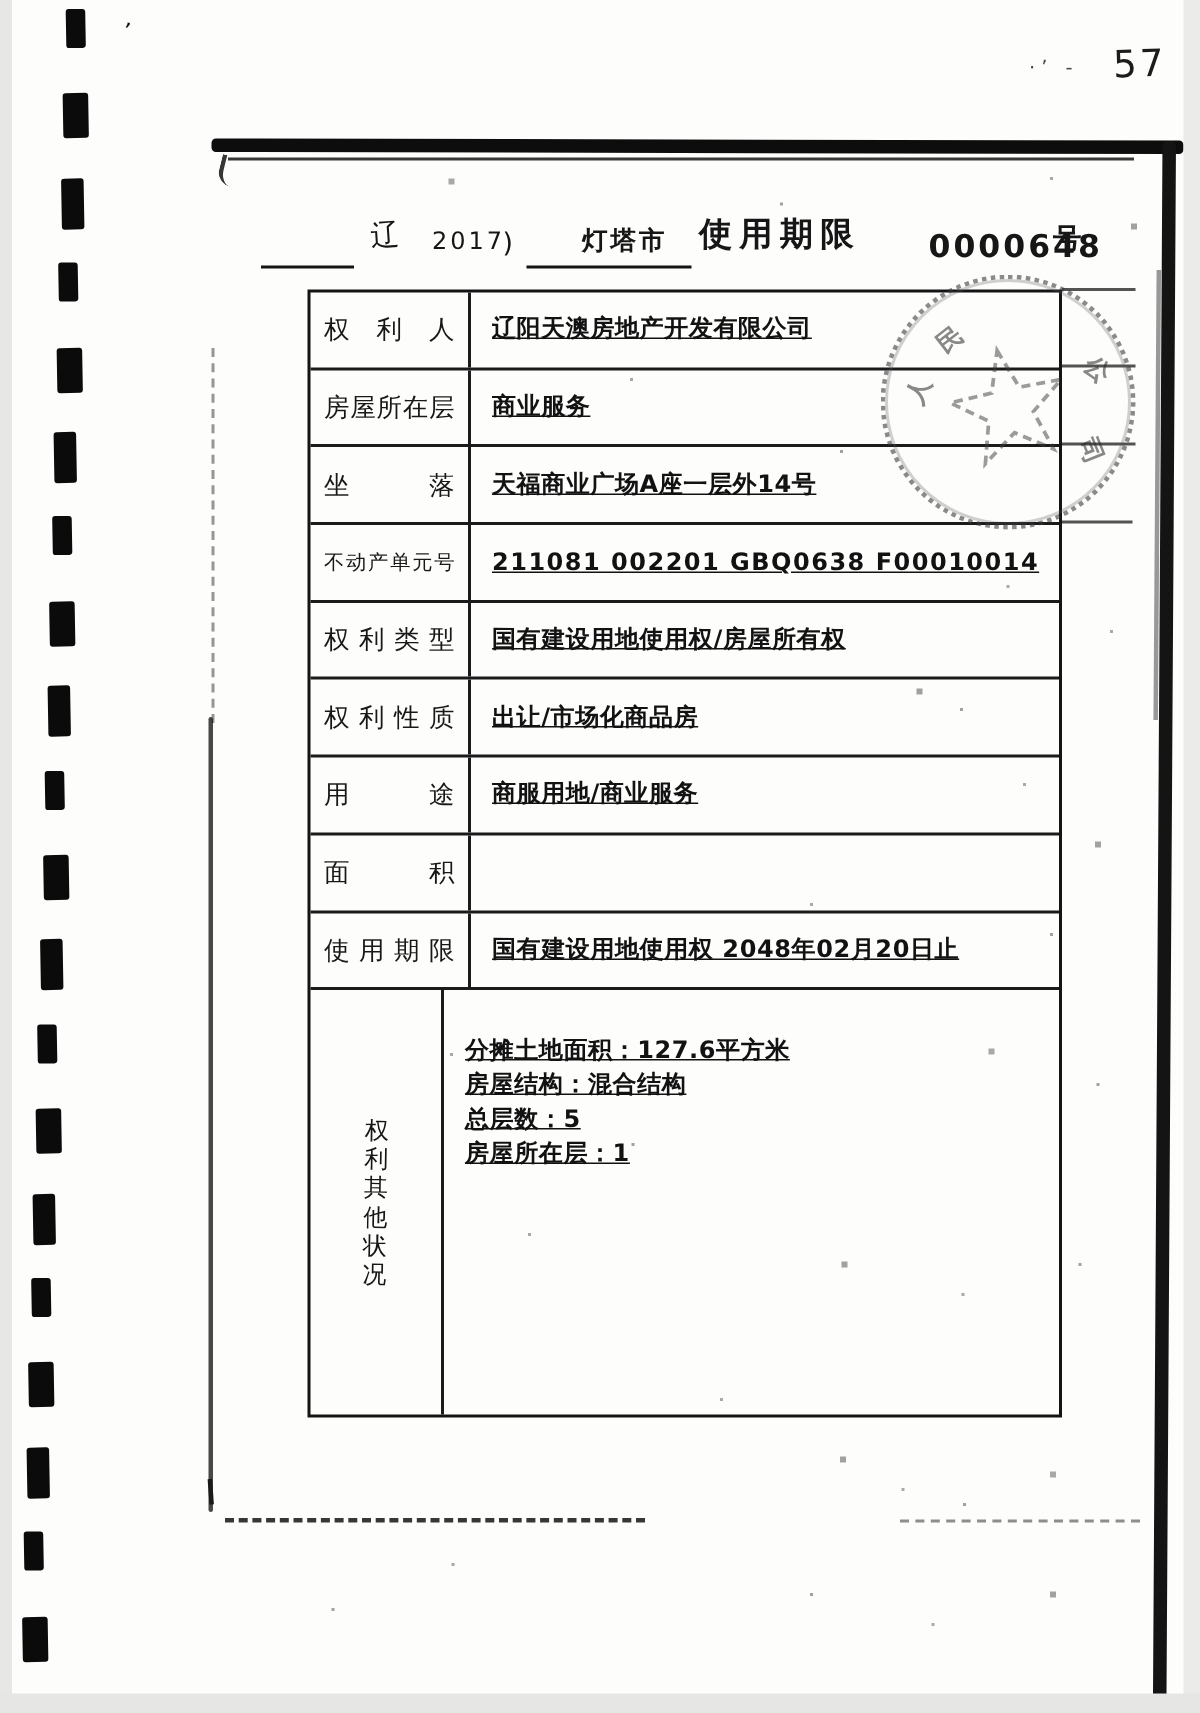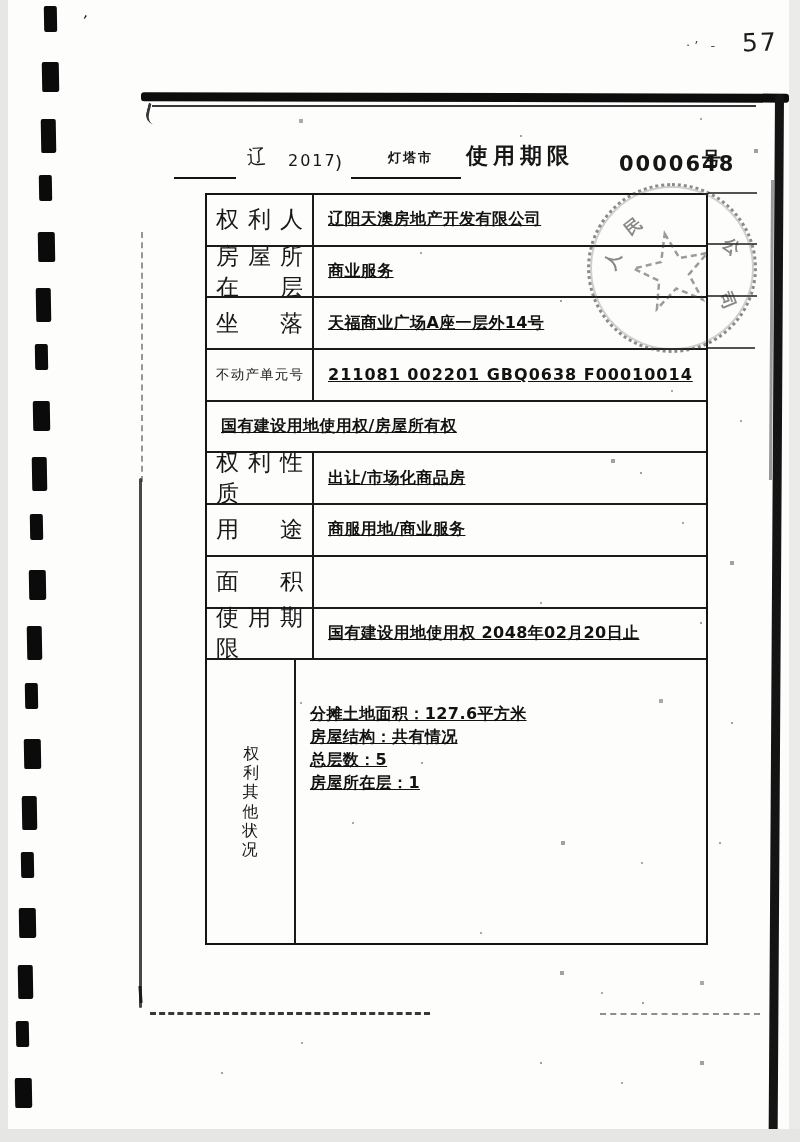--- a/index.html
+++ b/index.html
@@ -26,36 +26,36 @@
   .pagenum{position:absolute;left:742px;top:28px;font-size:25px;letter-spacing:2px;color:#1c1c1c;transform:rotate(-2deg);}
   .cornermarks{position:absolute;left:686px;top:38px;font-size:13px;color:#2a2a2a;opacity:.85;letter-spacing:4px;}
   .tl-mark{position:absolute;left:82px;top:12px;font-size:15px;color:#111;transform:rotate(12deg);}
   
   .hline{position:absolute;height:0;border-top:2px solid #141414;}
   .h-l1{left:174px;top:177px;width:62px;}
   .h-l2{left:351px;top:177px;width:110px;}
   .h-prov{position:absolute;left:247px;top:144px;font-size:19px;font-family:"DejaVu Serif",serif;transform:rotate(-4deg);}
   .h-year{position:absolute;left:288px;top:151px;font-size:16px;letter-spacing:2px;}
   .h-brk{position:absolute;left:335px;top:152px;font-size:18px;}
-  .h-city{position:absolute;left:388px;top:149px;font-size:13px;font-weight:700;letter-spacing:2px;}
+  .h-city{position:absolute;left:388px;top:149px;font-size:17px;font-weight:700;letter-spacing:2px;}
   .h-title{position:absolute;left:466px;top:141px;font-size:22px;font-weight:700;letter-spacing:5px;font-family:"DejaVu Serif",serif;}
   .h-serial{position:absolute;left:619px;top:152px;font-size:21px;letter-spacing:2px;font-weight:700;}
   .h-suffix{position:absolute;left:702px;top:146px;font-size:19px;font-weight:600;}
   
   .ptable{position:absolute;left:205px;top:193px;width:503px;height:752px;border:2.5px solid #141414;box-sizing:border-box;background:transparent;display:flex;flex-direction:column;}
   .trow{display:flex;height:51.7px;box-sizing:border-box;border-bottom:2px solid #1b1b1b;flex:none;}
   .trow.last{flex:1;border-bottom:none;}
   .lcell{width:87px;flex:none;border-right:2px solid #1b1b1b;display:flex;align-items:center;padding:0 9px;box-sizing:content-box;}
-  .ltext{width:100%;font-size:23px;font-family:"DejaVu Serif",serif;text-align:justify;text-align-last:justify;color:#181818;}
+  .ltext{width:100%;font-size:17px;font-family:"DejaVu Serif",serif;text-align:justify;text-align-last:justify;color:#181818;}
   .trow:nth-child(4) .ltext{font-size:13.5px;}
   .vcell{flex:1;display:flex;align-items:center;padding-left:14px;font-size:16px;font-weight:600;letter-spacing:.4px;color:#121212;text-decoration:underline;}
   .trow:nth-child(4) .vcell{letter-spacing:1px;}
   .lcell.vert{align-items:center;justify-content:center;padding:0;}
   .vlabel{width:19px;font-size:16px;line-height:1.2;font-family:"DejaVu Serif",serif;word-break:break-all;text-align:center;transform:rotate(1deg);}
-  .vcell.block{display:block;padding-top:42px;}
+  .vcell.block{display:block;padding-top:28px;}
   .orline{font-size:16px;font-weight:600;line-height:23px;letter-spacing:.4px;}
   .ext{position:absolute;height:2px;background:#1a1a1a;opacity:.75;}
   
   .seal{position:absolute;left:587px;top:183px;width:170px;height:170px;pointer-events:none;}
   .seal-ring{position:absolute;inset:0;border:3.5px dotted rgba(55,55,55,.58);border-radius:50%;}
   .seal-ring2{position:absolute;inset:3px;border:2px solid rgba(90,90,90,.28);border-radius:50%;}
   .seal-star{position:absolute;left:45px;top:45px;width:80px;height:80px;opacity:.5;transform:rotate(-12deg);}
   .seal-glyph{position:absolute;font-size:17px;color:rgba(40,40,40,.55);font-family:"DejaVu Serif",serif;font-weight:700;}
   .sg0{left:38px;top:32px;transform:rotate(-38deg);}
   .sg1{left:17px;top:66px;transform:rotate(-64deg);}
@@ -152,20 +152,23 @@
         </div>
       <div class="vcell">天福商业广场A座一层外14号</div>
     </div>
     <div class="trow">
       <div class="lcell">
           <span class="ltext">不动产单元号</span>
         </div>
       <div class="vcell">211081 002201 GBQ0638 F00010014</div>
     </div>
     <div class="trow">
+      <div class="lcell">
+          <span class="ltext">权利类型</span>
+        </div>
       <div class="vcell">国有建设用地使用权/房屋所有权</div>
     </div>
     <div class="trow">
       <div class="lcell">
           <span class="ltext">权利性质</span>
         </div>
       <div class="vcell">出让/市场化商品房</div>
     </div>
     <div class="trow">
       <div class="lcell">
@@ -183,21 +186,21 @@
           <span class="ltext">使用期限</span>
         </div>
       <div class="vcell">国有建设用地使用权 2048年02月20日止</div>
     </div>
     <div class="trow last">
       <div class="lcell vert">
         <span class="vlabel">权利其他状况</span>
       </div>
       <div class="vcell block">
         <div class="orline">分摊土地面积：127.6平方米</div>
-        <div class="orline">房屋结构：共有情况</div>
+        <div class="orline">房屋结构：混合结构</div>
         <div class="orline">总层数：5</div>
         <div class="orline">房屋所在层：1</div>
       </div>
     </div>
   </div>
 
   <div class="seal">
     <div class="seal-ring"></div>
     <div class="seal-ring2"></div>
     <svg class="seal-star" viewBox="0 0 80 80">

